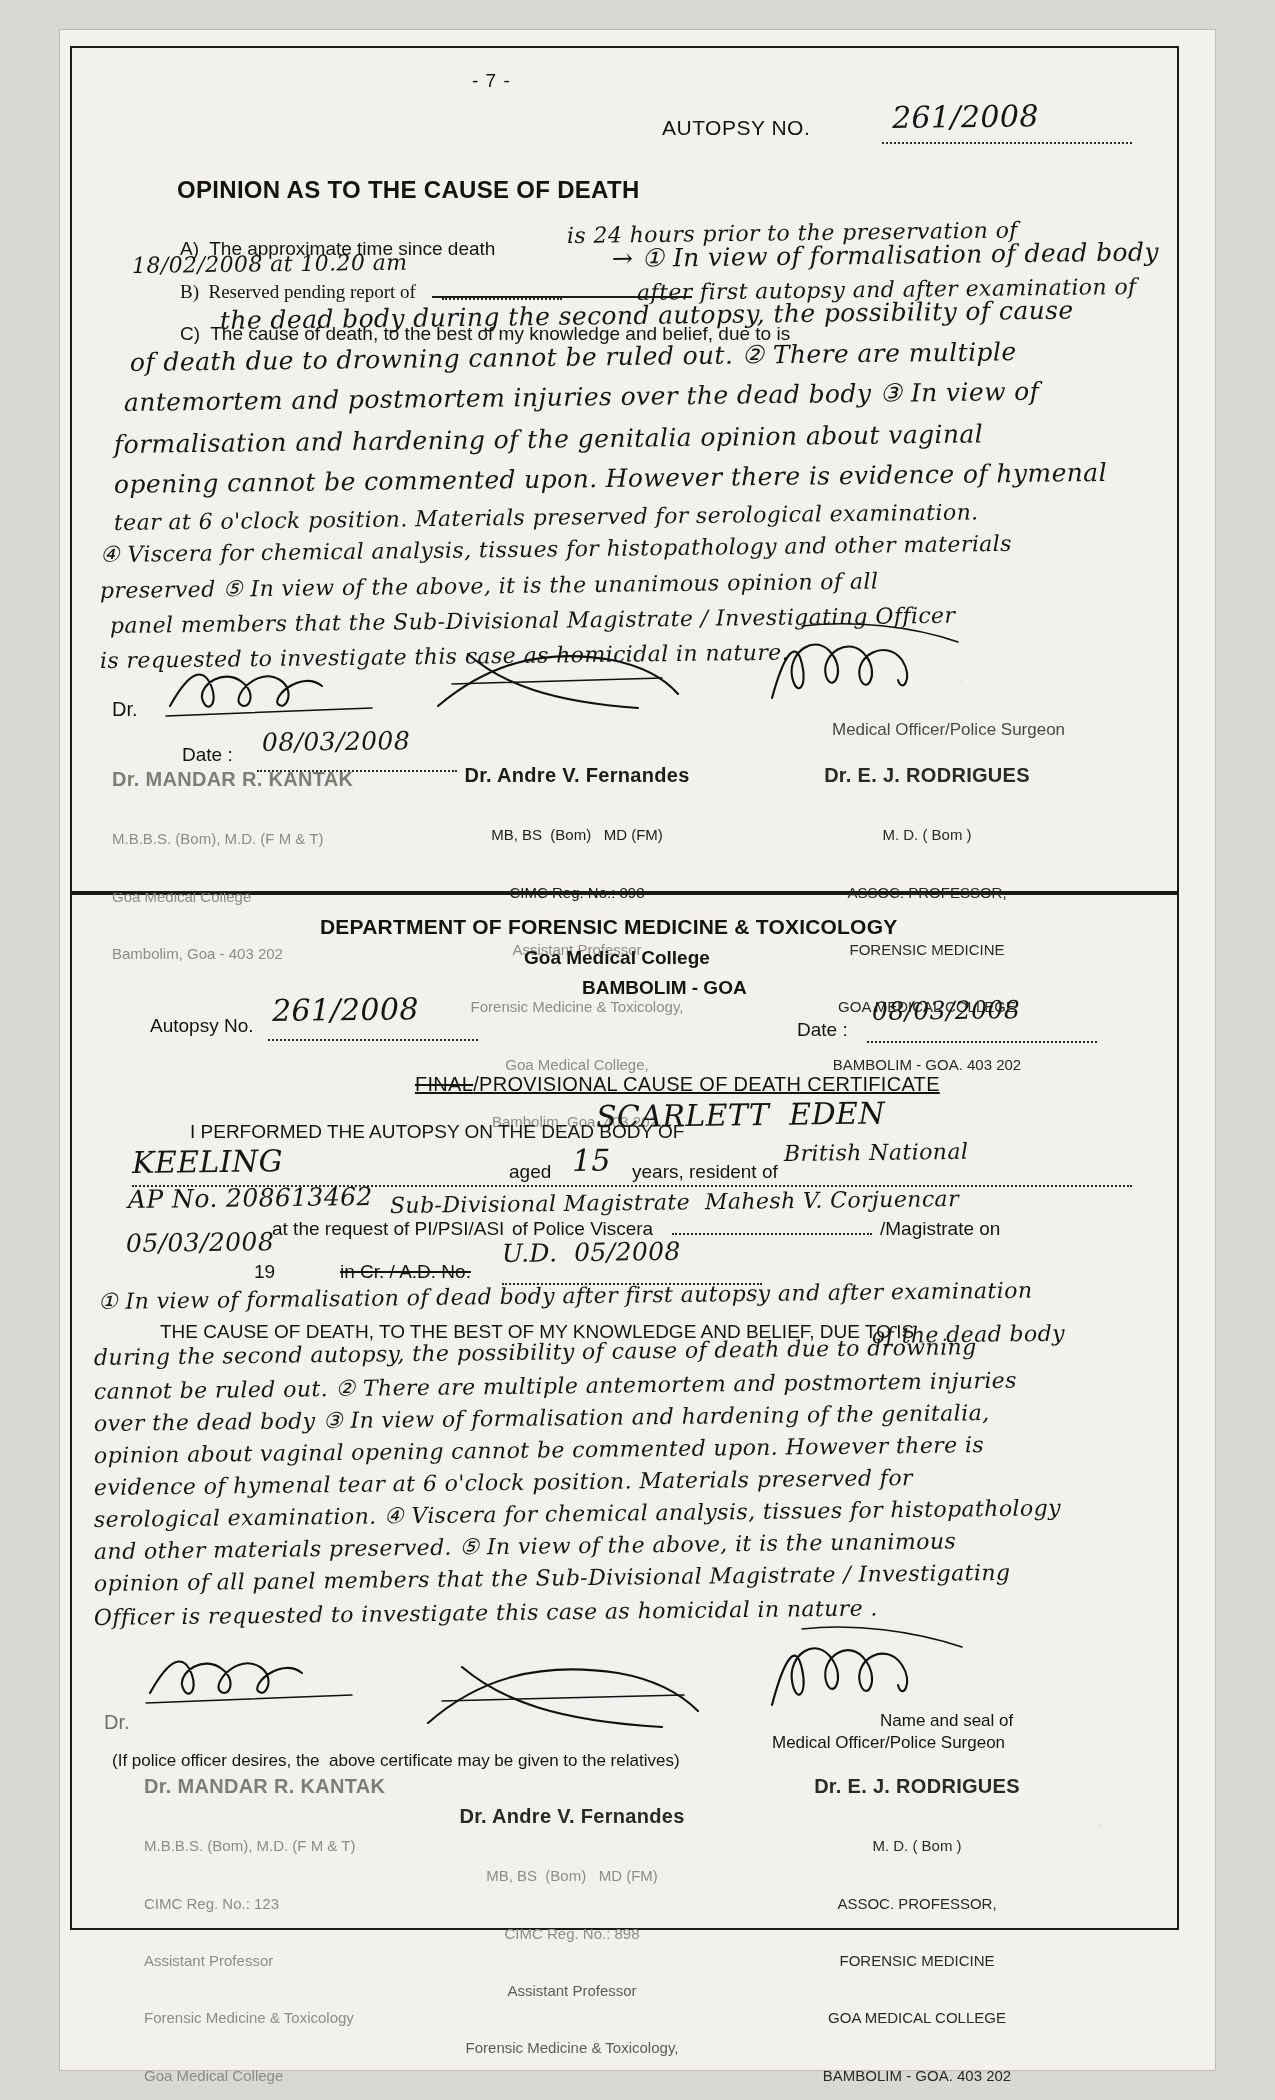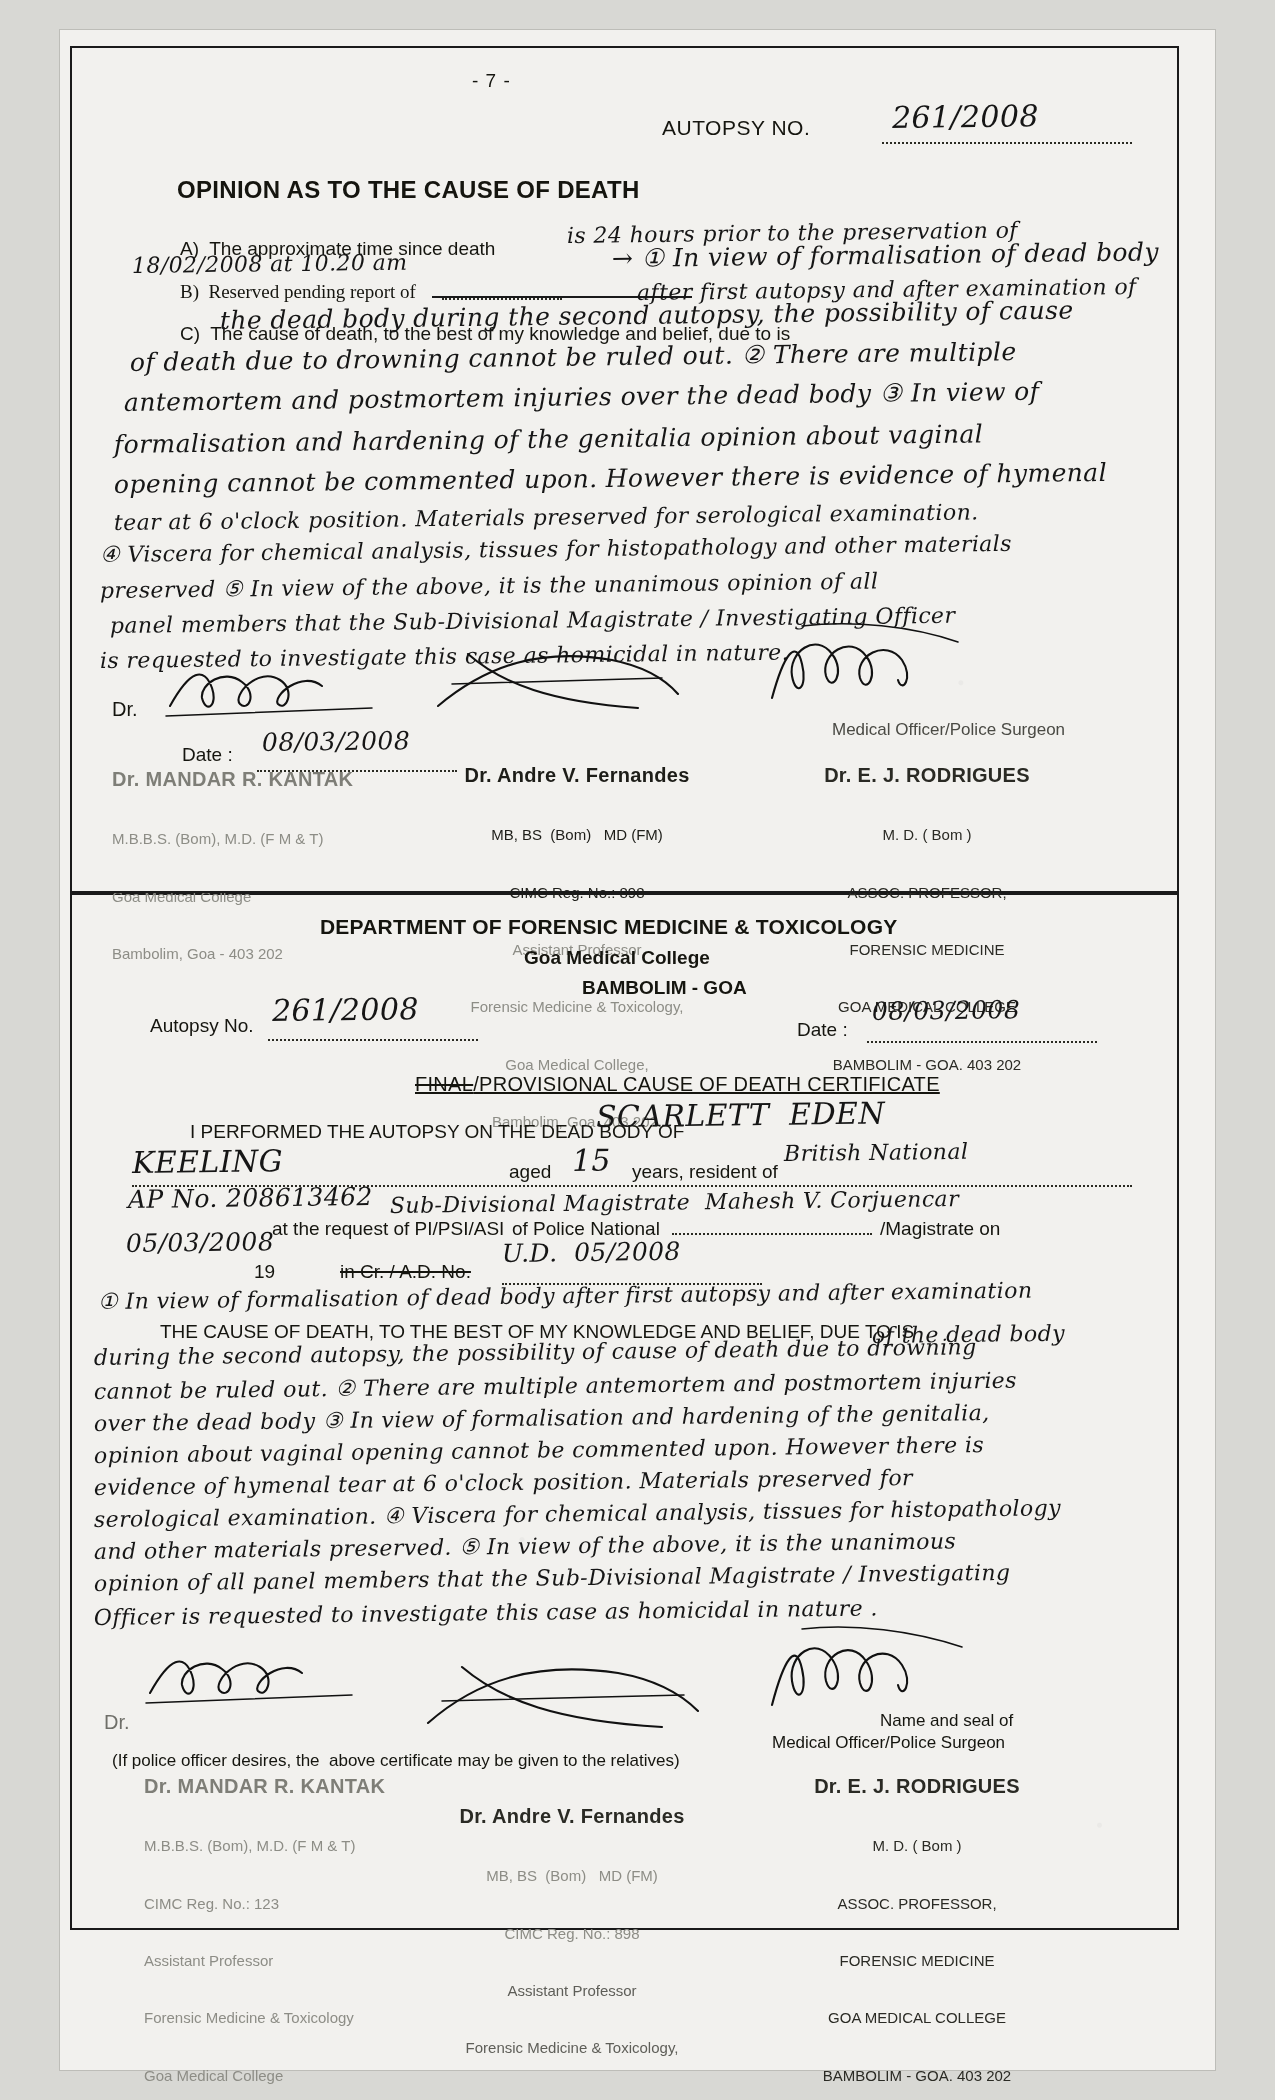--- a/index.html
+++ b/index.html
@@ -197,21 +197,21 @@
     <div class="dotline" style="left:60px;top:292px;width:1000px;"></div>
 
     <div class="prn line-item" style="left:418px;top:268px;margin-left:19px;">aged</div>
     <div class="hw hw-big hw-rot2" style="left:500px;top:250px;">15</div>
     <div class="prn line-item" style="left:560px;top:268px;">years, resident of</div>
     <div class="hw hw-m hw-rot2" style="left:712px;top:248px;">British National</div>
 
     <div class="hw hw-l hw-rot2" style="left:56px;top:292px;">AP No. 208613462</div>
     <div class="prn line-item" style="left:200px;top:325px;">at the request of PI/PSI/ASI</div>
     <div class="hw hw-m hw-rot2" style="left:318px;top:300px;">Sub-Divisional Magistrate  Mahesh V. Corjuencar</div>
-    <div class="prn line-item" style="left:440px;top:325px;">of Police National</div>
+    <div class="prn line-item" style="left:440px;top:325px;">of Police Viscera</div>
     <div class="dotline" style="left:600px;top:340px;width:200px;"></div>
     <div class="prn line-item" style="left:808px;top:325px;">/Magistrate on</div>
 
     <div class="hw hw-l hw-rot2" style="left:54px;top:336px;">05/03/2008</div>
     <div class="prn line-item" style="left:182px;top:368px;">19</div>
     <div class="prn line-item" style="left:268px;top:368px;"><span class="strike">in Cr. / A.D. No.</span></div>
     <div class="hw hw-l hw-rot2" style="left:430px;top:346px;">U.D.  05/2008</div>
     <div class="dotline" style="left:430px;top:390px;width:260px;"></div>
 
     <div class="prn line-item" style="left:88px;top:428px;">THE CAUSE OF DEATH, TO THE BEST OF MY KNOWLEDGE AND BELIEF, DUE TO IS</div>

